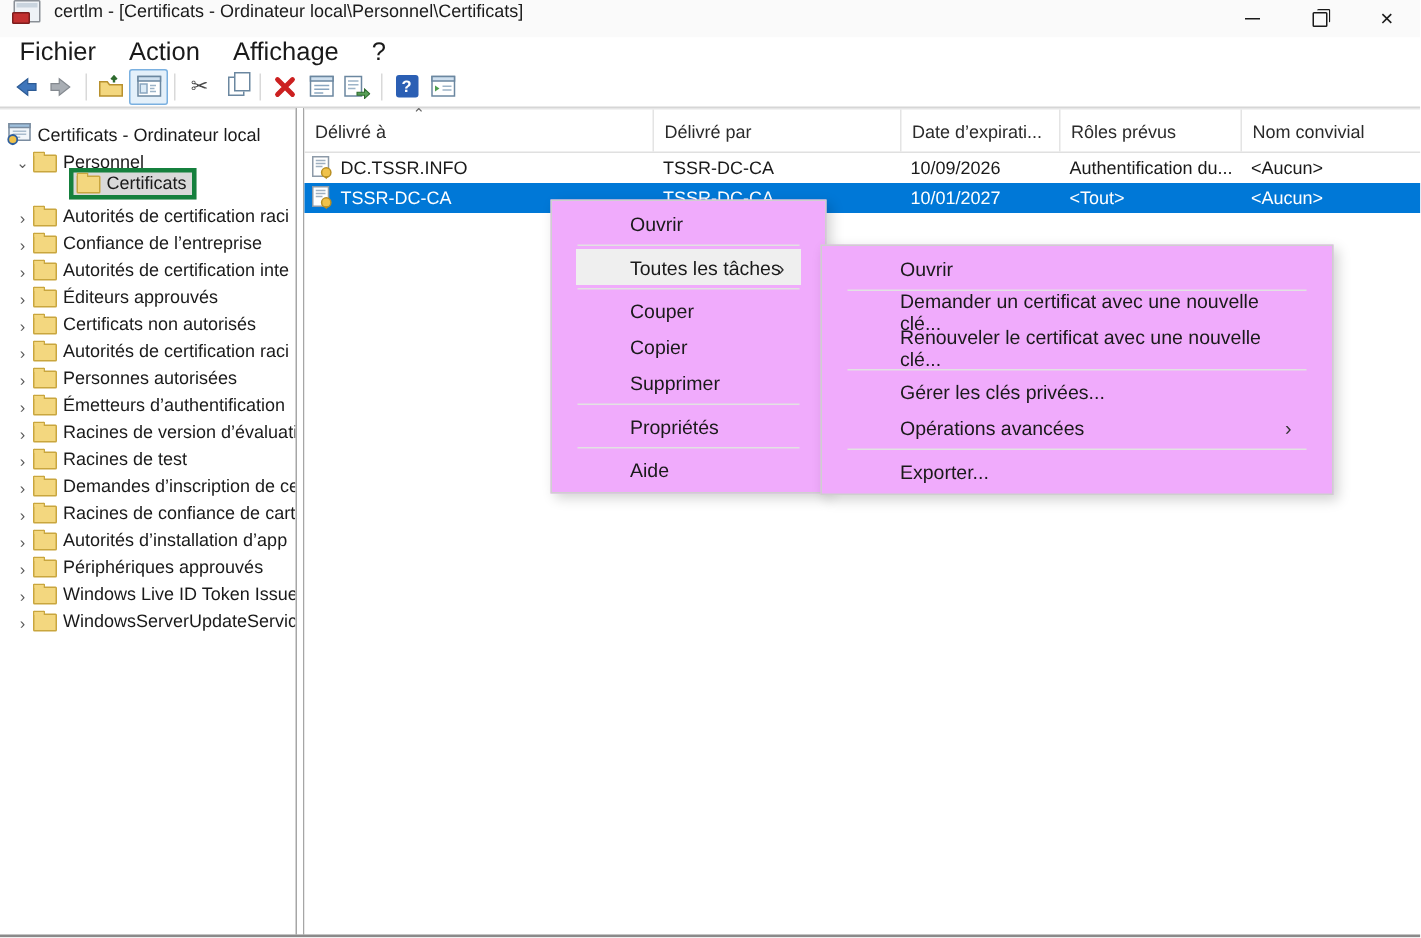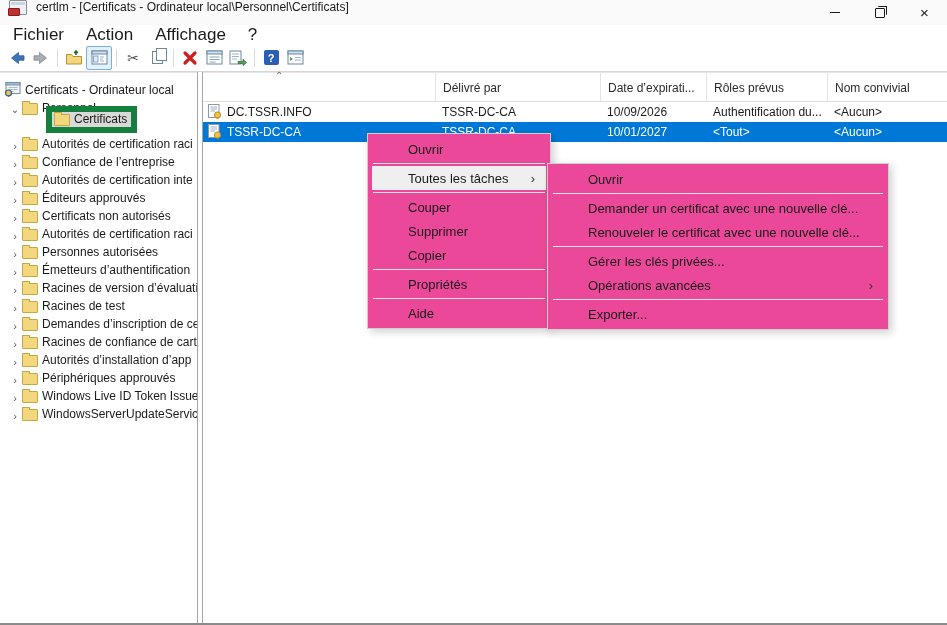--- a/index.html
+++ b/index.html
@@ -36,34 +36,34 @@
   .bottom-frame{position:absolute;left:0;right:0;bottom:0;height:2px;background:#8a8a8a;}
   
   .tree-row{height:18px;display:flex;align-items:flex-end;font-size:12px;white-space:nowrap;}
   .tree-row .lbl{margin-left:4px;}
   .chev{width:14px;text-align:center;color:#5a5a5a;font-size:11px;flex:0 0 auto;line-height:10px;}
   .chev.exp{font-size:10px;}
   .folder{width:14px;height:10px;background:#f3d77f;border:1px solid #c9a63e;border-radius:1px;position:relative;margin-top:2px;flex:0 0 auto;}
   .folder::before{content:"";position:absolute;top:-3px;left:-1px;width:6px;height:2px;background:#f3d77f;border:1px solid #c9a63e;border-bottom:none;border-radius:1px 1px 0 0;}
   .indent1{padding-left:8px;}
   .indent2{padding-left:46px;}
-  .tree-sel{display:flex;align-items:center;background:#d9d9d9;border:6px solid #15803d;padding:0 4px 1px 2px;}
+  .tree-sel{display:flex;align-items:center;background:#d9d9d9;border:3px solid #15803d;padding:0 4px 1px 2px;}
   .root-row{padding-left:4px;}
   
   .list-header{position:relative;height:28px;border-bottom:1px solid #e0e0e0;font-size:12px;color:#2b2b2b;}
   .hcol{position:absolute;top:0;height:100%;line-height:30px;padding-left:7px;box-sizing:border-box;overflow:hidden;white-space:nowrap;}
   .hcol.b{border-left:1px solid #e4e4e4;}
   .sort-caret{position:absolute;left:72px;top:-3px;font-size:10px;color:#666;}
   .list-row{position:relative;height:20px;font-size:12px;}
   .cell{position:absolute;top:0;height:100%;line-height:20px;padding-left:7px;box-sizing:border-box;overflow:hidden;white-space:nowrap;}
   .cell.first{padding-left:24px;}
   .row-sel{background:#0078d7;color:#fff;}
   .cert-ic{position:absolute;left:4px;top:2px;}
   
-  .menu{position:absolute;background:#ec4899;border:1px solid #cfcfcf;box-shadow:3px 3px 8px rgba(0,0,0,.18);padding:3px 4px;z-index:10;box-sizing:border-box;}
+  .menu{position:absolute;background:#f0abfc;border:1px solid #cfcfcf;box-shadow:3px 3px 8px rgba(0,0,0,.18);padding:3px 16px;z-index:10;box-sizing:border-box;}
   .cmenu{left:367px;top:133px;width:184px;}
   .smenu{left:547px;top:163px;width:342px;}
   .menu-item{height:24px;display:flex;align-items:center;padding:0 12px 0 36px;font-size:13px;position:relative;}
   .menu-item.hl{background:#efefef;align-items:center;}
   .menu-sep{height:1px;background:#e2e2e2;margin:2px 1px;}
   .marrow{position:absolute;right:11px;font-size:13px;color:#333;}
 </style>
 </head>
 <body>
 
@@ -261,20 +261,21 @@
         <span class="folder"></span>
         <span class="lbl">WindowsServerUpdateService</span>
       </div>
   </div>
 
   <div class="splitter"></div>
 
   <div class="list-pane">
     <div class="list-header">
       <span class="sort-caret">⌃</span>
+      <div class="hcol" style="left:0;width:232px;">Délivré à</div>
       <div class="hcol b" style="left:232px;width:165px;">Délivré par</div>
       <div class="hcol b" style="left:397px;width:106px;">Date d’expirati...</div>
       <div class="hcol b" style="left:503px;width:121px;">Rôles prévus</div>
       <div class="hcol b" style="left:624px;width:120px;">Nom convivial</div>
     </div>
     <div class="list-row">
       <svg class="cert-ic" width="16" height="16" viewBox="0 0 16 16">
           <rect x="1.5" y="0.5" width="10.5" height="13" fill="#fff" stroke="#8d9aa8"></rect>
           <path d="M3.5 3 h6.5 M3.5 5 h6.5 M3.5 7 h4.5" stroke="#9fb0c0"></path>
           <circle cx="10.5" cy="11" r="3.1" fill="#f0c24a" stroke="#b98f22"></circle>
@@ -303,22 +304,22 @@
 
   <div class="menu cmenu">
     <div class="menu-item">Ouvrir</div>
     <div class="menu-sep"></div>
     <div class="menu-item hl">
       <span>Toutes les tâches</span>
       <span class="marrow">›</span>
     </div>
     <div class="menu-sep"></div>
     <div class="menu-item">Couper</div>
+    <div class="menu-item">Copier</div>
     <div class="menu-item">Supprimer</div>
-    <div class="menu-item">Copier</div>
     <div class="menu-sep"></div>
     <div class="menu-item">Propriétés</div>
     <div class="menu-sep"></div>
     <div class="menu-item">Aide</div>
   </div>
 
   <div class="menu smenu">
     <div class="menu-item">Ouvrir</div>
     <div class="menu-sep"></div>
     <div class="menu-item">Demander un certificat avec une nouvelle clé...</div>

